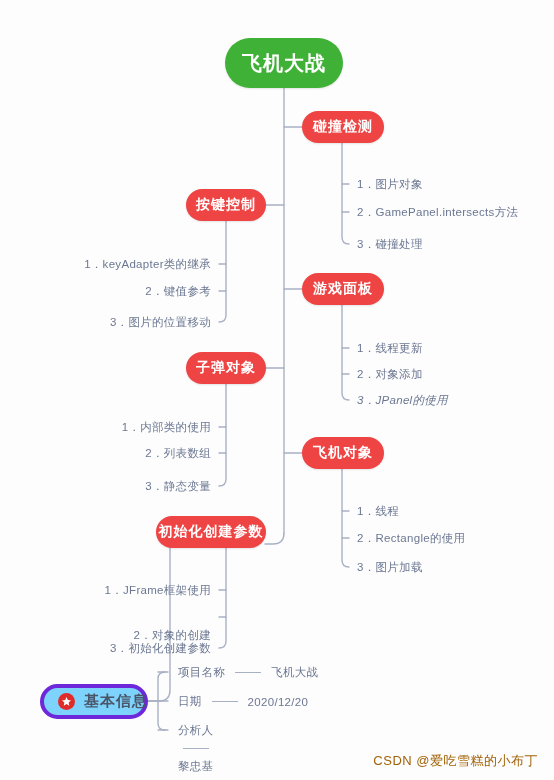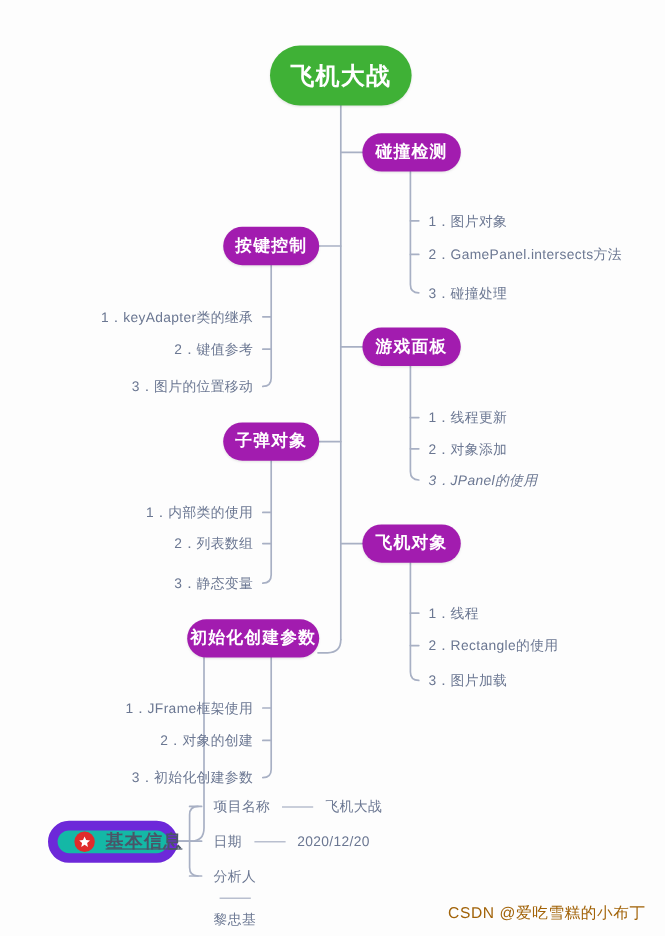--- a/index.html
+++ b/index.html
@@ -39,34 +39,33 @@
     font-weight: bold;
     letter-spacing: 1px;
     white-space: nowrap;
   }
   .node-root {
     background: #3fb136;
     font-size: 20px;
     box-shadow: 0 1px 2px rgba(0,0,0,0.10);
   }
   .node-branch {
-    background: #a21caf;
+    background: #ef4444;
     font-size: 14px;
     box-shadow: 0 1px 2px rgba(0,0,0,0.10);
   }
   .node-info {
-    background: #14b8a6;
-    border: 8px solid #6d28d9;
+    background: #7dd3fc;
+    border: 4px solid #6d28d9;
     color: #4a5568;
     font-size: 15px;
     font-weight: bold;
     justify-content: flex-start;
     padding-left: 14px;
     gap: 9px;
-    text-decoration: underline;
   }
   .star-badge {
     width: 17px;
     height: 17px;
     border-radius: 50%;
     background: #e02b2b;
     display: inline-flex;
     align-items: center;
     justify-content: center;
     flex: 0 0 auto;
@@ -196,21 +195,21 @@
 
   <div class="leaf left" style="right:343px; top:420px;">1．内部类的使用</div>
   <div class="leaf left" style="right:343px; top:446px;">2．列表数组</div>
   <div class="leaf left" style="right:343px; top:479px;">3．静态变量</div>
 
   <div class="leaf right" style="left:357px; top:504px;">1．线程</div>
   <div class="leaf right" style="left:357px; top:531px;">2．Rectangle的使用</div>
   <div class="leaf right" style="left:357px; top:560px;">3．图片加载</div>
 
   <div class="leaf left" style="right:343px; top:583px;">1．JFrame框架使用</div>
-  <div class="leaf left" style="right:343px; top:610px;margin-left:32px;">2．对象的创建</div>
+  <div class="leaf left" style="right:343px; top:628px;margin-left:32px;">2．对象的创建</div>
   <div class="leaf left" style="right:343px; top:641px;">3．初始化创建参数</div>
 
   <div class="node node-info" style="left:40px; top:684px; width:108px; height:35px;">
     <span class="star-badge">
       <svg width="11" height="11" viewBox="0 0 20 20" aria-hidden="true">
         <polygon points="10,2 12.4,7.4 18.2,8 13.8,11.9 15.1,17.7 10,14.6 4.9,17.7 6.2,11.9 1.8,8 7.6,7.4" fill="#ffffff"></polygon>
       </svg>
     </span>
     <span>基本信息</span>
   </div>

